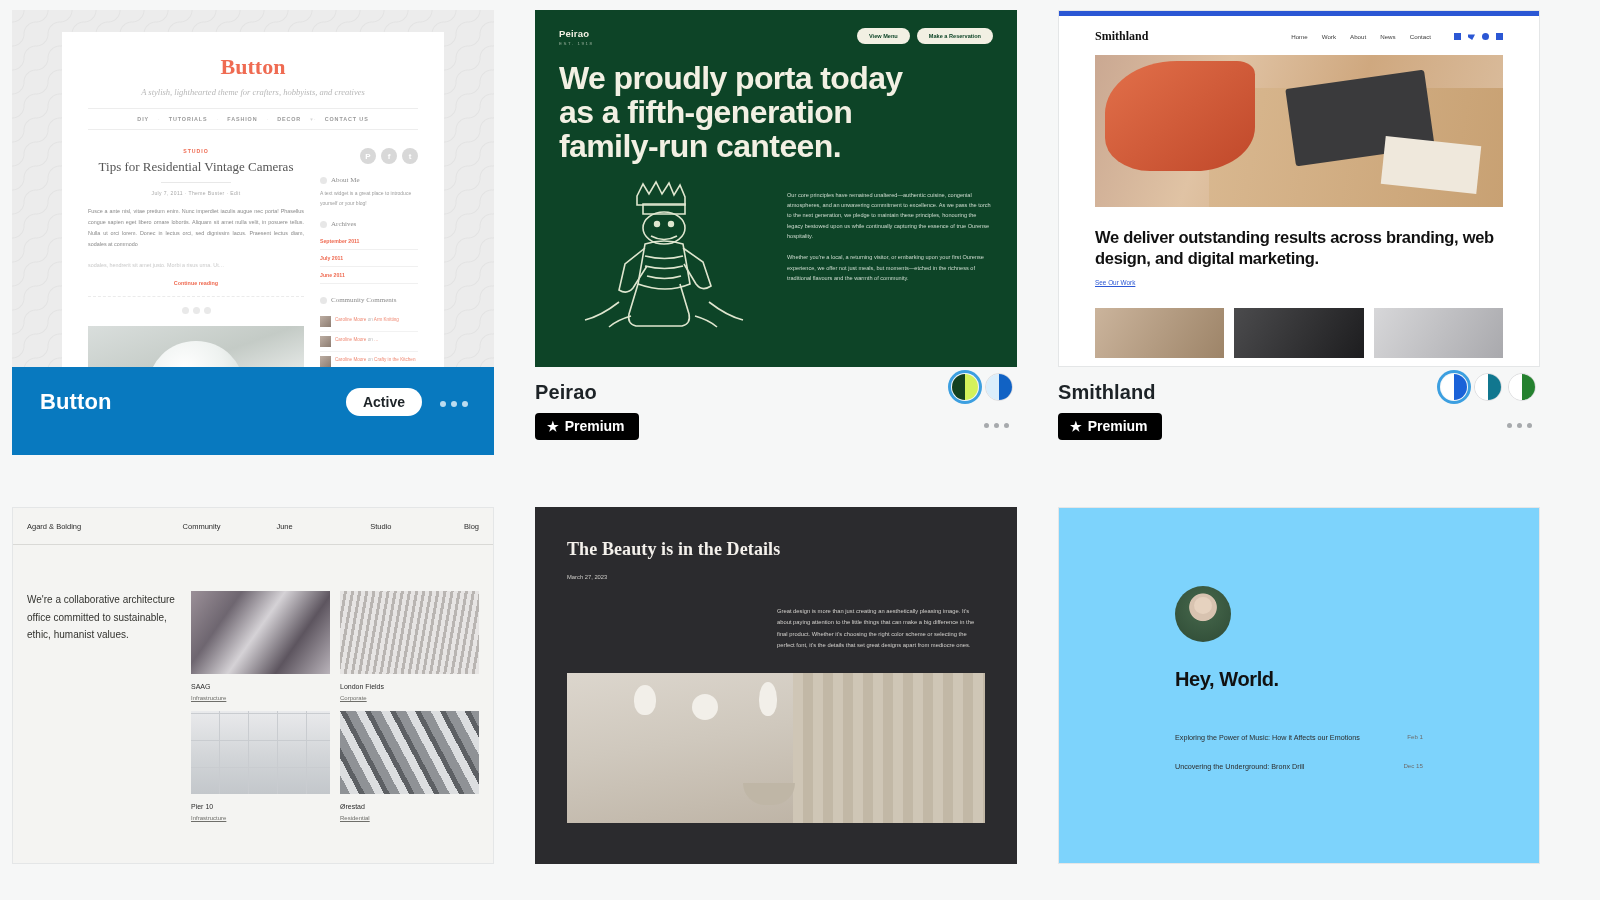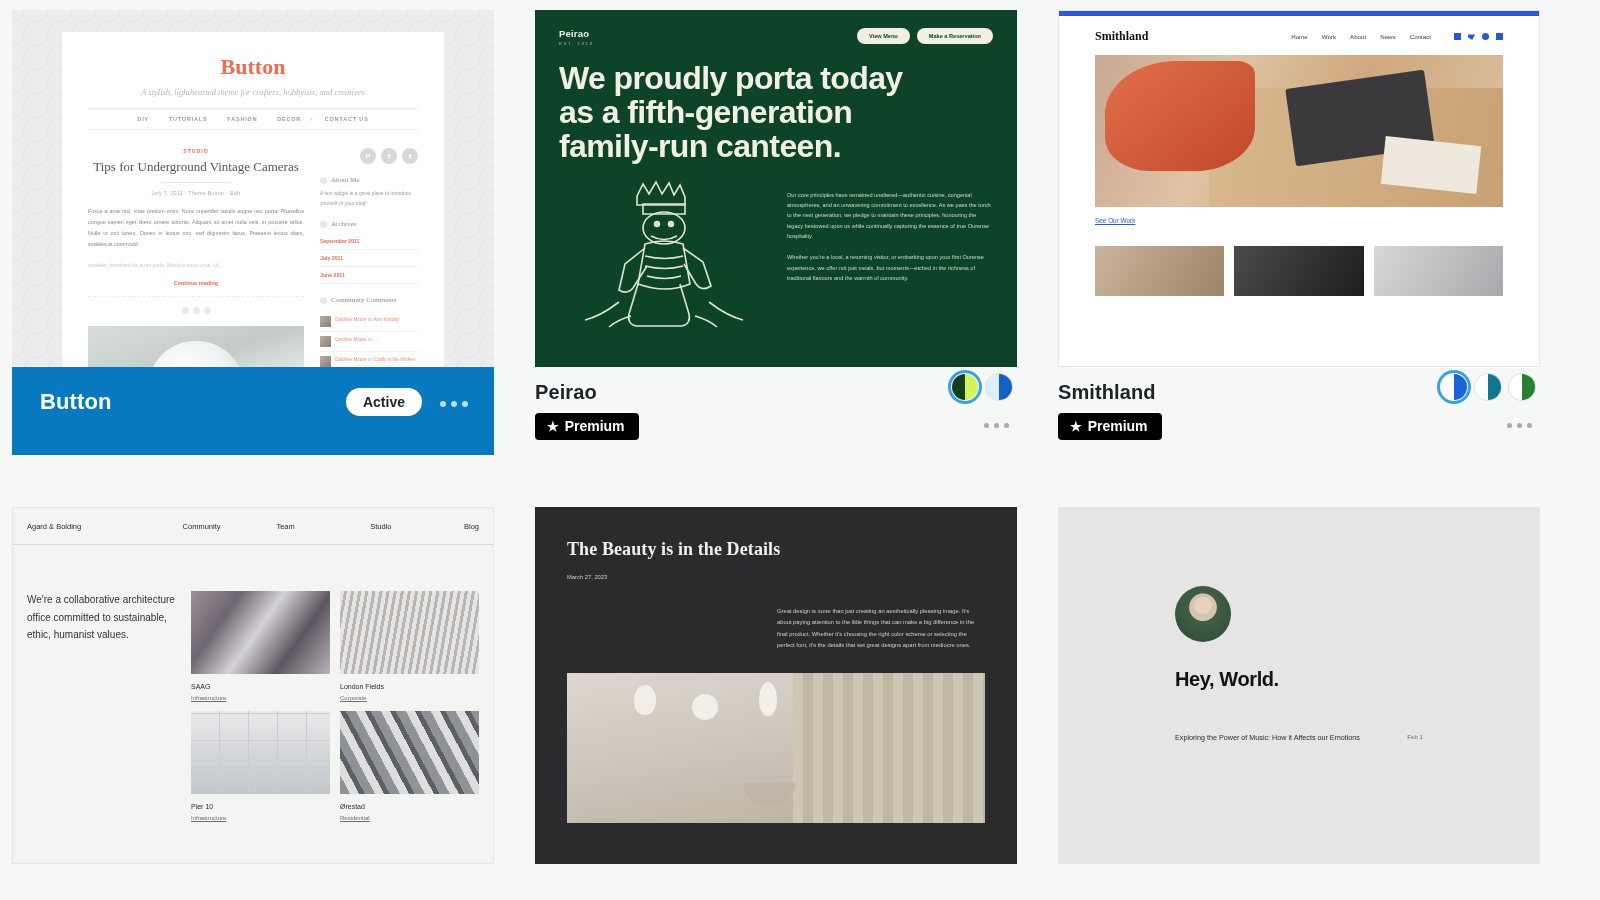--- a/index.html
+++ b/index.html
@@ -202,21 +202,21 @@
     background: linear-gradient(170deg,#dcd6cd 0%,#cfc8bd 40%,#b9ae9f 100%);
     position: relative; overflow: hidden; }
   .dk-img .wall { position:absolute; right:0; top:0; width:46%; height:100%;
     background: repeating-linear-gradient(90deg,#cfc6b6 0 10px,#c2b8a6 10px 20px); }
   .dk-img .lamp { position:absolute; width:22px; height:30px; border-radius:50% 50% 45% 45%;
     background:#f2efe9; }
   .dk-img .bowl { position:absolute; left:42%; bottom:12%; width:52px; height:22px;
     border-radius:0 0 26px 26px; background:#bfb6a6; }
 
   
-  .hw { position: absolute; inset: 0; background: #e5e5e5; overflow: hidden; }
+  .hw { position: absolute; inset: 0; background: #7dd3fc; overflow: hidden; }
   .hw-av { width: 56px; height: 56px; border-radius: 50%; margin: 78px 0 0 116px;
     background: radial-gradient(circle at 50% 38%, #d8c3b0 0 30%, #3f5f45 32%, #2e4a35 100%);
     position: relative; overflow: hidden; }
   .hw-av:after { content:""; position:absolute; left:34%; top:20%; width:32%; height:30%;
     border-radius:50%; background:#e6d2bf; }
   .hw-h1 { font-size: 20px; font-weight: 700; color: #111; margin: 26px 0 0 116px;
     letter-spacing: -.4px; }
   .hw-list { margin: 32px 116px 0 116px; }
   .hw-list .row { display: flex; justify-content: space-between; align-items: flex-start;
     padding: 10px 0; }
@@ -241,21 +241,21 @@
             <i>·</i>
           <span>FASHION</span>
             <i>·</i>
           <span>DECOR</span>
             <i>▾ ·</i>
           <span>CONTACT US</span>
         </div>
         <div class="btn-body">
           <div class="btn-main">
             <div class="btn-cat">STUDIO</div>
-            <div class="btn-h2">Tips for Underground Vintage Cameras</div>
+            <div class="btn-h2">Tips for Residential Vintage Cameras</div>
             <div class="btn-rule"></div>
             <div class="btn-meta">July 7, 2011   ·   Theme Buster   ·   Edit</div>
             <div class="btn-p">Fusce a ante nisl, vitae pretium enim. Nunc imperdiet iaculis augue nec porta! Phasellus congue sapien eget libero ornare lobortis. Aliquam sit amet nulla velit, in posuere tellus. Nulla ut orci lorem. Donec in lectus orci, sed dignissim lacus. Praesent lectus diam, sodales at commodo</div>
             <div class="btn-p fade">sodales, hendrerit sit amet justo. Morbi a risus urna. Ut…</div>
             <div class="btn-more">Continue reading</div>
             <div class="btn-seps">
                 <b></b>
                 <b></b>
                 <b></b>
               </div>
@@ -399,20 +399,21 @@
               <b style="background:#2b57d4"></b>
             </span>
           </div>
         </div>
         <div class="sm-hero">
           <div class="desk"></div>
           <div class="pad"></div>
           <div class="paper"></div>
           <div class="chair"></div>
         </div>
+        <div class="sm-h2">We deliver outstanding results across branding, web design, and digital marketing.</div>
         <div class="sm-link">See Our Work</div>
         <div class="sm-thumbs">
           <div class="sm-t1"></div>
           <div class="sm-t2"></div>
           <div class="sm-t3"></div>
         </div>
       </div>
     </div>
     <div class="footer">
       <div class="tname">Smithland</div>
@@ -441,21 +442,21 @@
         </div>
     </div>
   </div>
 
   <div class="card">
     <div class="preview">
       <div class="ag">
         <div class="ag-nav">
           <div class="brand">Agard &amp; Bolding</div>
           <div class="lnk">Community</div>
-          <div class="lnk">Team</div>
+          <div class="lnk">June</div>
           <div class="lnk">Studio</div>
           <div class="lnk last">Blog</div>
         </div>
         <div class="ag-body">
           <div class="ag-intro">We're a collaborative architecture office committed to sustainable, ethic, humanist values.</div>
           <div class="ag-projects">
             <div class="ag-proj">
               <div class="img p-saag"></div>
               <div class="nm">SAAG</div>
               <div class="tg">Infrastructure</div>
@@ -501,18 +502,22 @@
   <div class="card">
     <div class="preview">
       <div class="hw">
         <div class="hw-av"></div>
         <div class="hw-h1">Hey, World.</div>
         <div class="hw-list">
           <div class="row">
             <div class="t">Exploring the Power of Music: How it Affects our Emotions</div>
             <div class="d">Feb 1</div>
           </div>
+          <div class="row">
+            <div class="t">Uncovering the Underground: Bronx Drill</div>
+            <div class="d">Dec 15</div>
+          </div>
         </div>
       </div>
     </div>
   </div>
 
 </div>
 
 </body></html>

